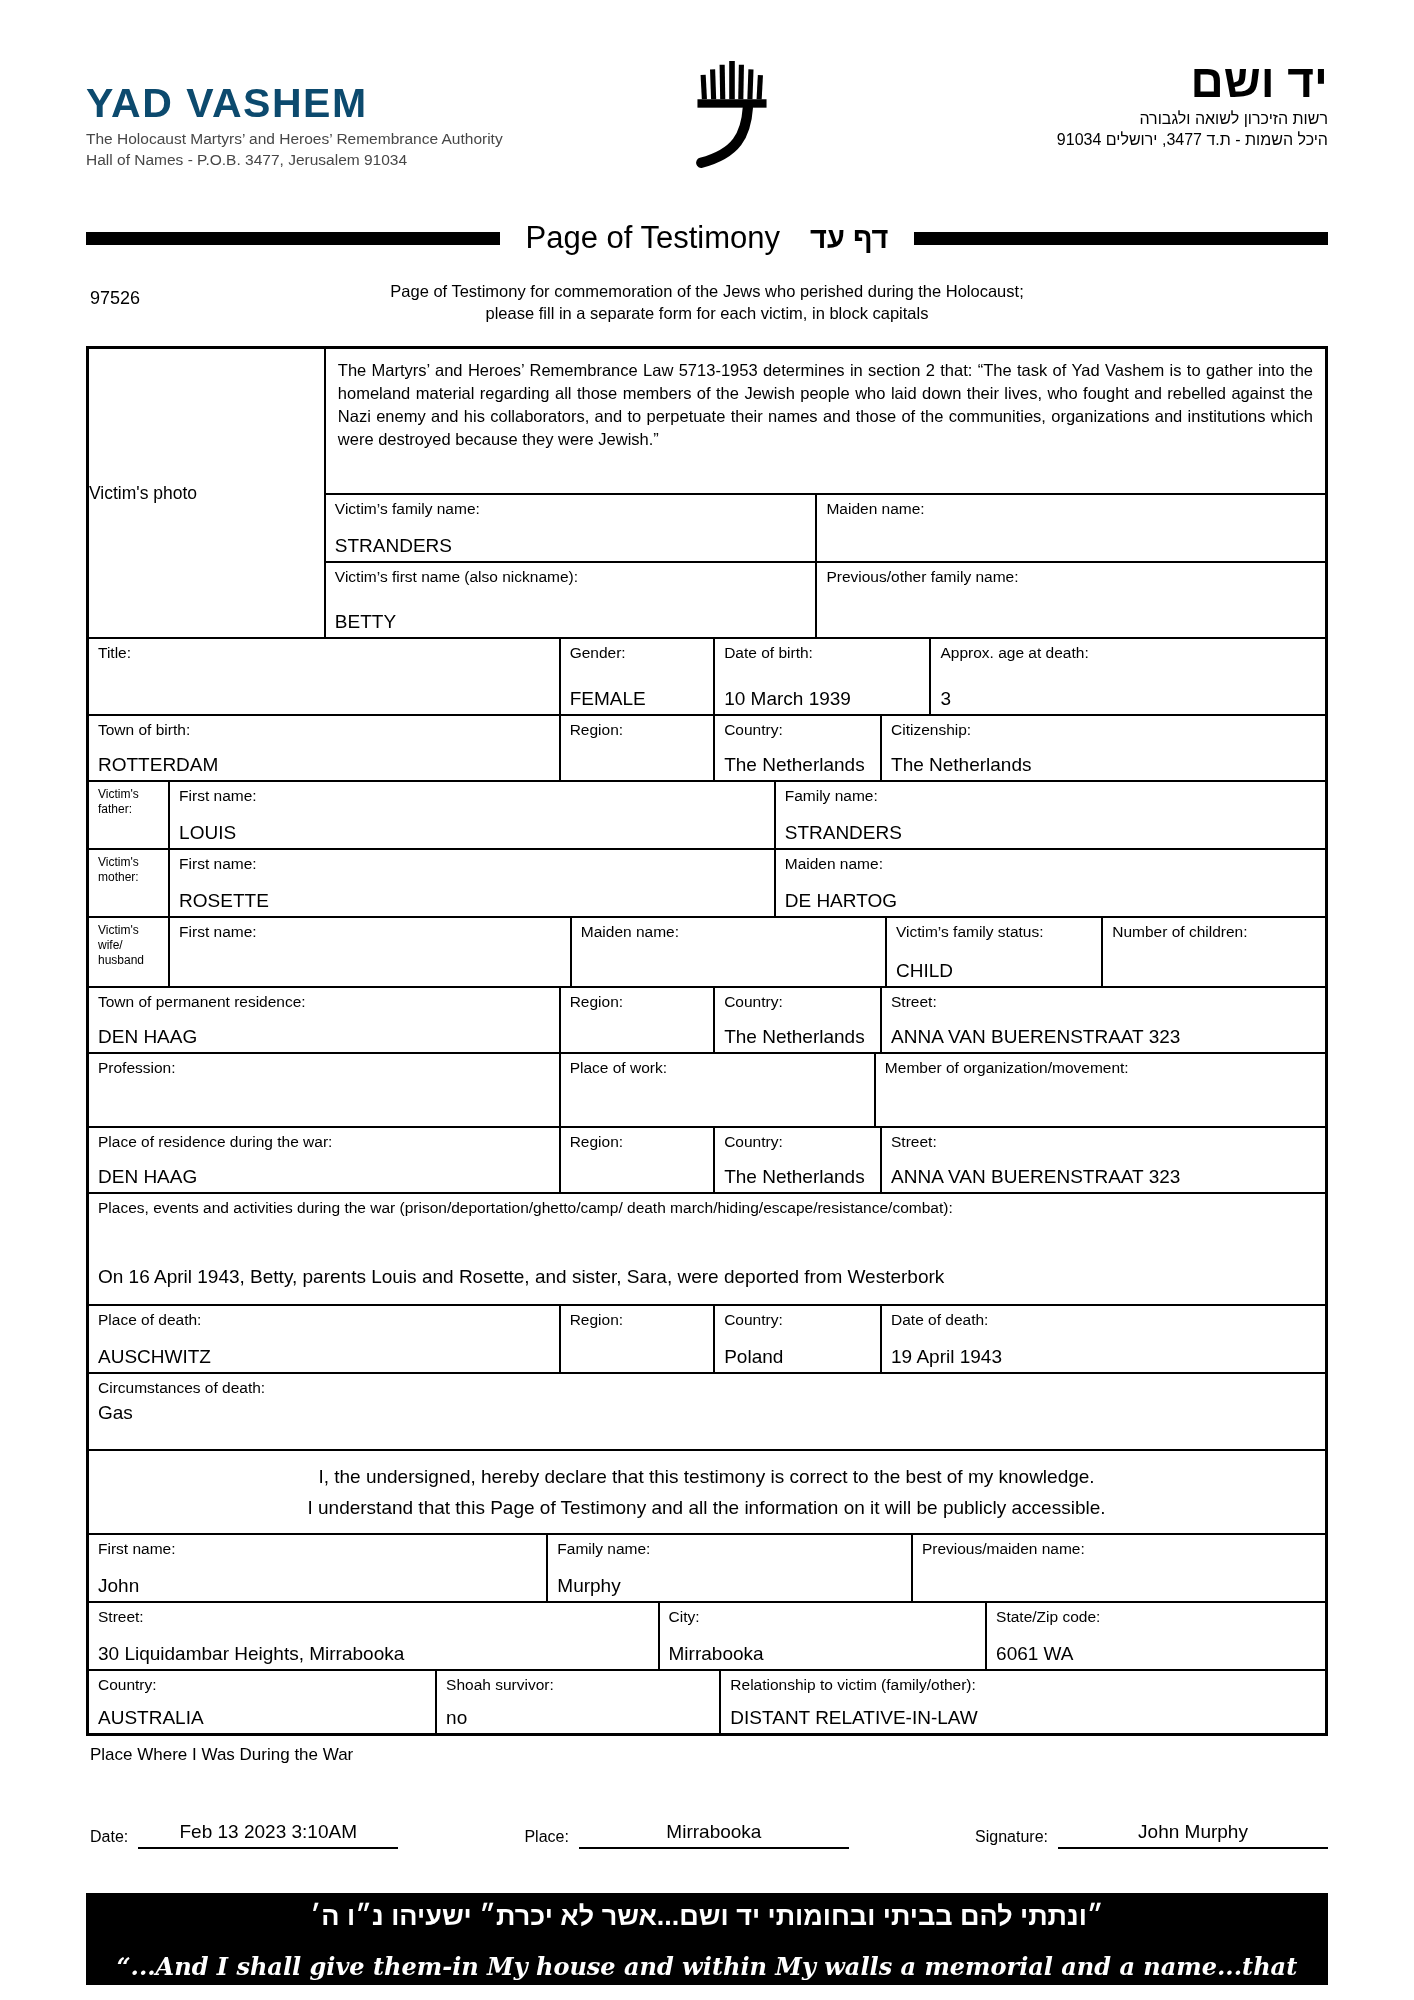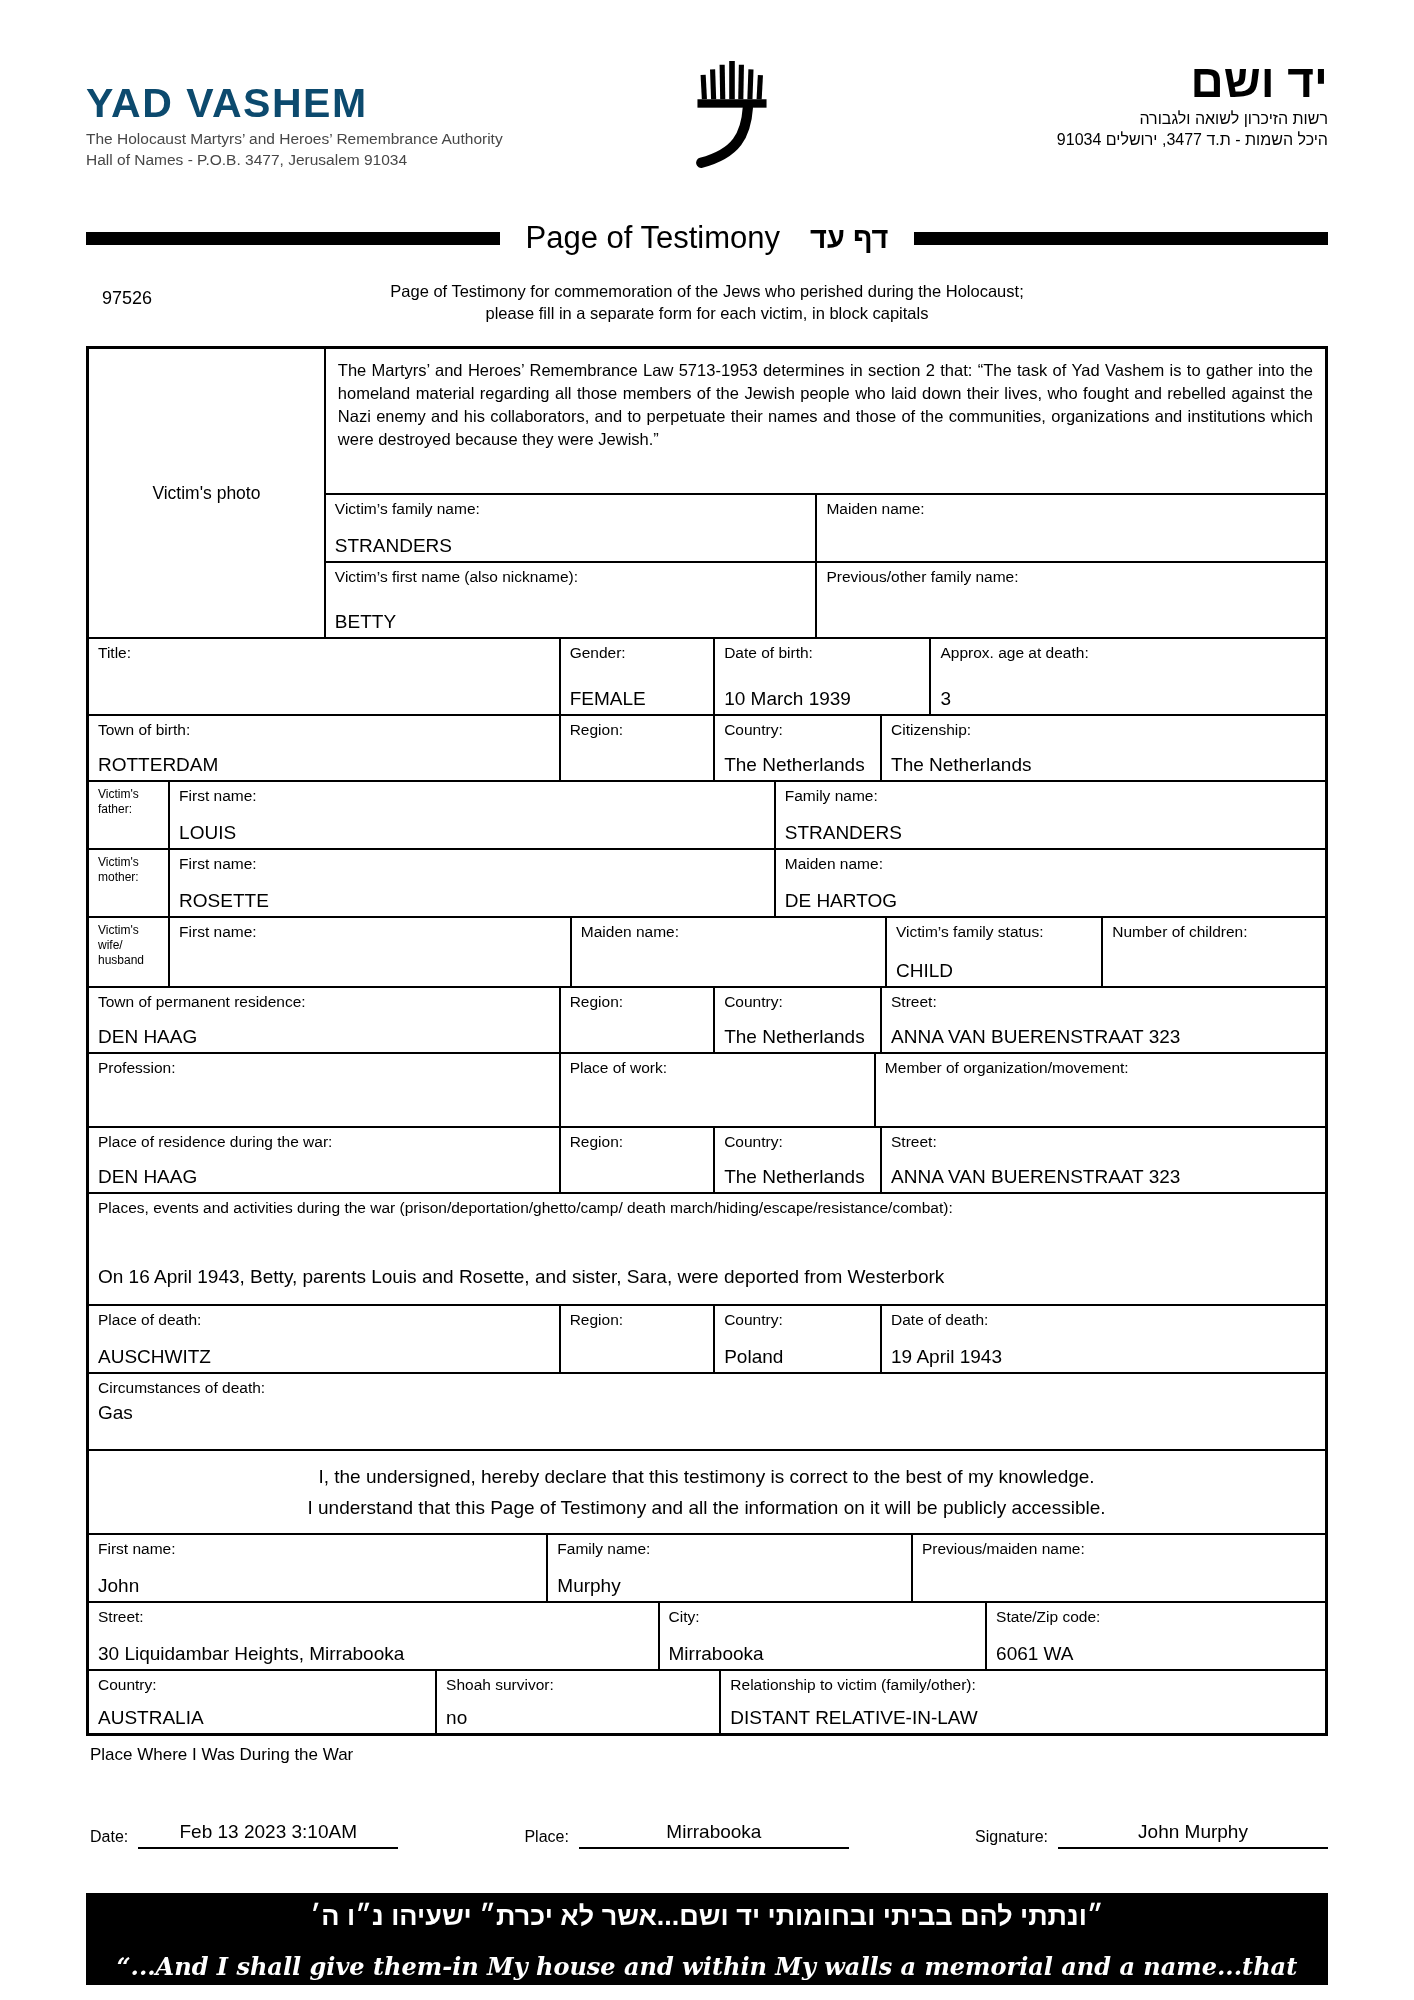--- a/index.html
+++ b/index.html
@@ -21,41 +21,41 @@
   .he-sub { font-size:16px; margin-top:3px; }
 
   
   .title-row { display:flex; align-items:center; margin-top:16px; }
   .title-bar { flex:1; height:13px; background:#000; }
   .title-text { font-size:31px; padding:0 26px; white-space:nowrap; display:flex; align-items:center; gap:30px; }
   .title-he { font-size:29px; font-weight:bold; }
 
   
   .intro-row { position:relative; margin-top:24px; min-height:48px; }
-  .form-number { position:absolute; left:16px; top:8px; font-size:18px; }
+  .form-number { position:absolute; left:4px; top:8px; font-size:18px; }
   .intro-text { text-align:center; font-size:16.5px; line-height:1.35; font-weight:500; }
 
   
   .form-table { border:3px solid #000; margin-top:18px; }
   .trow { display:flex; border-top:2px solid #000; }
   .form-table > .trow:first-child { border-top:none; }
   .cell { border-left:2px solid #000; display:flex; flex-direction:column; justify-content:space-between; padding:5px 10px 4px 9px; overflow:hidden; }
   .trow > .cell:first-child { border-left:none; }
   .label { font-size:15.5px; line-height:1.2; }
   .value { font-size:19px; line-height:1.15; min-height:22px; }
   .cfill { flex:1; }
   .c6{width:6.4%} .c12{width:12.5%} .c13{width:13.5%} .c18{width:17.5%}
   .c23{width:23%} .c25{width:25.5%} .c26{width:26.5%} .c28{width:28%}
   .c29{width:29.5%} .c32{width:32.5%} .c37{width:37%} .c38{width:38%}
   .c46{width:46%} .c48{width:49%}
   .side-label { font-size:12px; line-height:1.25; }
 
   
   .top-section { display:flex; }
-  .photo-cell { width:19%; display:flex; align-items:center; justify-content:center; font-size:17.5px; }
+  .photo-cell { width:19%; display:flex; align-items:center; font-size:17.5px; }
   .top-right { flex:1; border-left:2px solid #000; display:flex; flex-direction:column; }
   .law-cell { min-height:144px; padding:10px 12px 8px 12px; font-size:16.5px; line-height:1.4; text-align:justify; }
   .top-right .trow { border-top:2px solid #000; }
 
   .r-name1 { height:68px; } .r-name2 { height:76px; }
   .r-title { height:77px; } .r-birth { height:66px; }
   .r-father { height:68px; } .r-mother { height:68px; } .r-spouse { height:70px; }
   .r-perm { height:66px; } .r-prof { height:74px; } .r-war { height:66px; }
   .r-events { height:112px; }
   .r-death { height:68px; } .r-circ { height:77px; }

